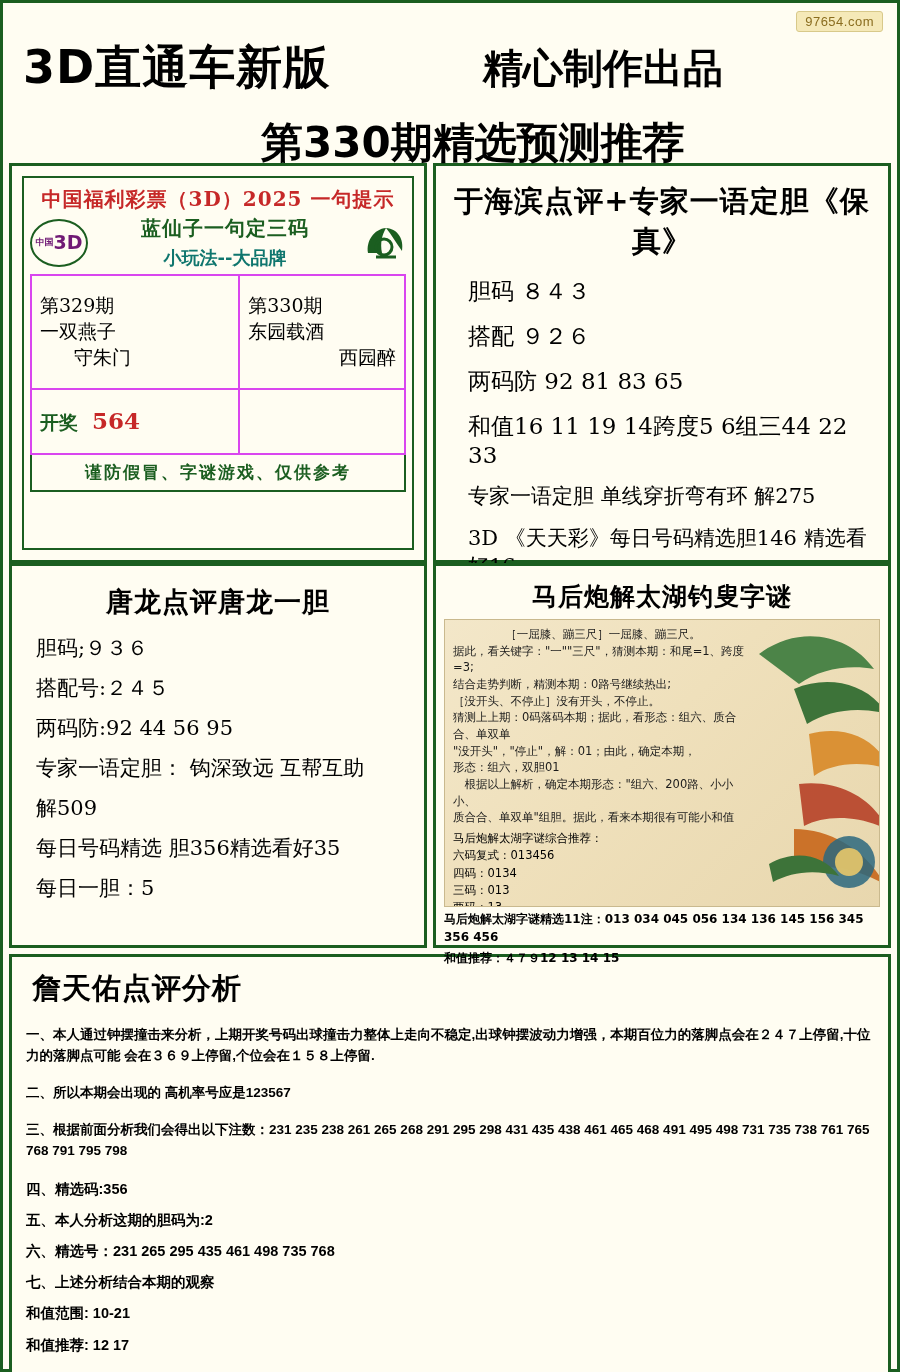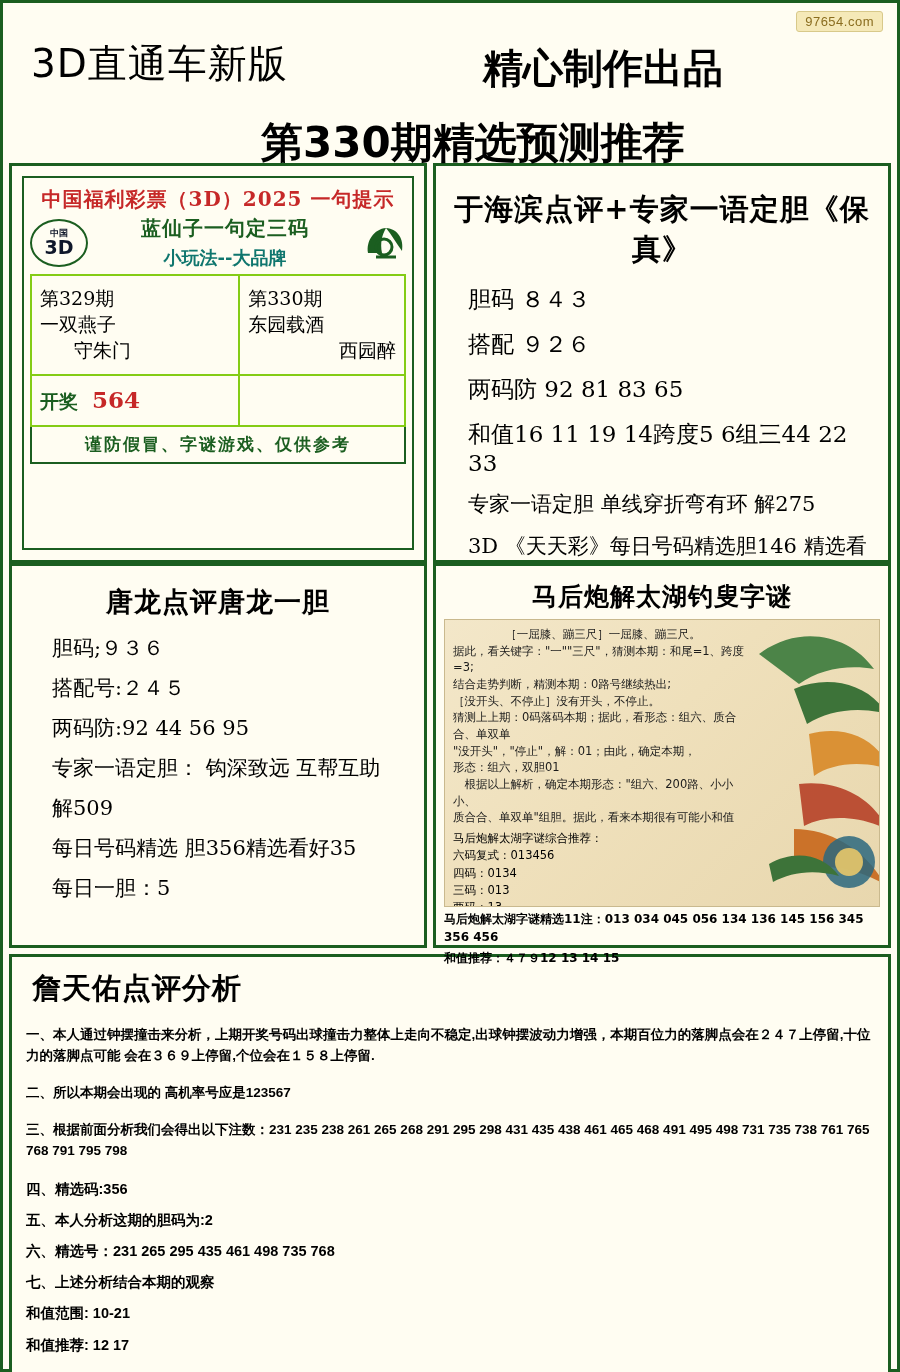--- a/index.html
+++ b/index.html
@@ -19,23 +19,23 @@
   }
   .watermark{
     position:absolute;top:8px;right:14px;
     background:#f5e9b8;border:1px solid #d8c98a;
     color:#8a6d1f;font-size:13px;padding:2px 8px;border-radius:3px;
     letter-spacing:.5px;
   }
   
   .hdr{position:relative;height:160px;}
   .title-main{
-    position:absolute;left:28px;top:34px;
+    position:absolute;left:20px;top:34px;
     font-family:"DejaVu Sans","Liberation Sans",sans-serif;
-    font-weight:normal;font-size:39px;letter-spacing:1px;
+    font-weight:bold;font-size:46px;letter-spacing:1px;
     white-space:nowrap;
   }
   .title-sub{
     position:absolute;left:480px;top:38px;
     font-family:"DejaVu Sans","Liberation Sans",sans-serif;
     font-weight:bold;font-size:40px;white-space:nowrap;
   }
   .title-line2{
     position:absolute;left:258px;top:112px;
     font-family:"DejaVu Sans","Liberation Sans",sans-serif;
@@ -53,61 +53,61 @@
     padding:4px 6px;
   }
   .hint-top{
     text-align:center;color:#c62828;font-weight:bold;font-size:20px;
     font-family:"DejaVu Serif","Liberation Serif",serif;
     letter-spacing:1px;margin:4px 0 2px;
   }
   .hint-mid{display:flex;align-items:center;gap:6px;margin:2px 0 4px;}
   .logo-3d{
     width:54px;height:44px;border:2px solid #1b5e20;border-radius:50%;
-    display:flex;flex-direction:column;align-items:center;justify-content:center;
-    font-weight:bold;color:#0f172a;line-height:1;flex:none;
+    display:flex;flex-direction:row;align-items:center;justify-content:center;
+    font-weight:bold;color:#701a75;line-height:1;flex:none;
   }
   .logo-3d .t{font-size:9px;}
   .logo-3d .b{font-size:19px;font-family:"DejaVu Sans",sans-serif;text-align:right;}
   .hint-mid-txt{flex:1;text-align:center;
     font-family:"DejaVu Serif","Liberation Serif",serif;}
   .hint-mid-txt div:first-child{color:#1b5e20;font-size:20px;font-weight:bold;letter-spacing:1px;}
   .hint-mid-txt div:last-child{color:#0f766e;font-size:18px;font-weight:bold;margin-top:4px;}
   .cwl-logo{width:44px;height:40px;flex:none;position:relative;}
   .cwl-logo svg{width:100%;height:100%;}
   .hint-table{width:100%;border-collapse:collapse;
     font-family:"DejaVu Serif","Liberation Serif",serif;}
-  .hint-table td{border:2px solid #84cc16;padding:10px 8px;vertical-align:top;font-size:19px;}
+  .hint-table td{border:2px solid #d946ef;padding:17px 8px;vertical-align:top;font-size:19px;}
   .ht-issue{font-size:19px;}
   .ht-l2{margin-left:34px;}
   .ht-r2{text-align:right;}
   .open-cell{font-weight:bold;color:#1b5e20;font-size:19px;}
   .open-num{color:#c62828;font-size:23px;font-weight:bold;margin-left:8px;}
   .hint-foot{
     text-align:center;color:#1b5e20;font-size:17px;font-weight:bold;
     font-family:"DejaVu Serif","Liberation Serif",serif;
     border:2px solid #1b5e20;border-top:none;padding:6px 0;letter-spacing:2px;
   }
   
-  .p-expert{flex:1;height:400px;margin-left:6px;margin-right:6px;padding:18px 14px;}
+  .p-expert{flex:1;height:400px;margin-left:6px;margin-right:6px;padding:10px 14px;}
   .exp-title{
     text-align:center;font-weight:bold;font-size:29px;
     font-family:"DejaVu Serif","Liberation Serif",serif;
     margin:6px 0 14px;letter-spacing:1px;
   }
   .exp-line{font-size:23px;margin:14px 0 14px 18px;
     font-family:"DejaVu Serif","Liberation Serif",serif;}
   .exp-line.small{font-size:21px;}
   
   .p-tang{width:418px;height:385px;margin-left:6px;padding:8px 10px;}
   .tang-title{
     text-align:center;font-weight:bold;font-size:27px;margin:10px 0 14px;
     font-family:"DejaVu Serif","Liberation Serif",serif;letter-spacing:1px;
   }
-  .tang-line{font-size:21px;margin:12px 0 12px 30px;
+  .tang-line{font-size:21px;margin:12px 0 12px 14px;
     font-family:"DejaVu Serif","Liberation Serif",serif;}
   .p-mahou{flex:1;height:385px;margin-left:6px;margin-right:6px;padding:6px 8px;position:relative;}
   .mh-title{
     text-align:center;font-weight:bold;font-size:25px;margin:8px 0 6px;
     font-family:"DejaVu Serif","Liberation Serif",serif;letter-spacing:1px;
   }
   .mh-card{
     position:relative;
     background:linear-gradient(135deg,#f3e7c9 0%,#efe0bb 45%,#e8d7ae 100%);
     border:1px solid #c9b98e;

